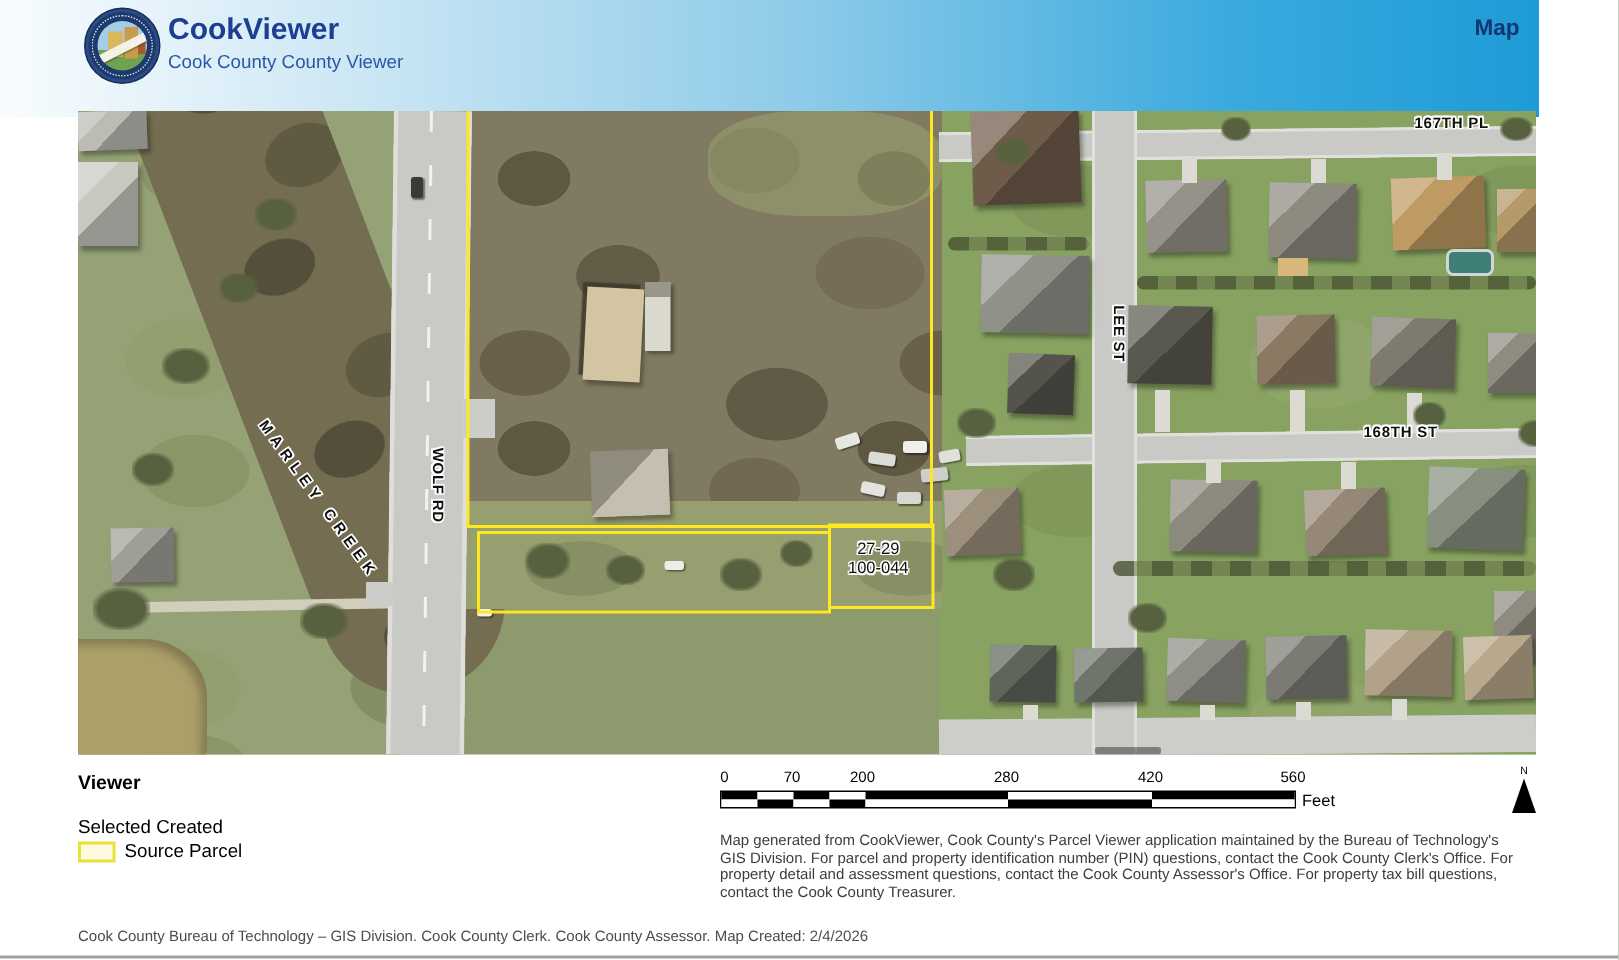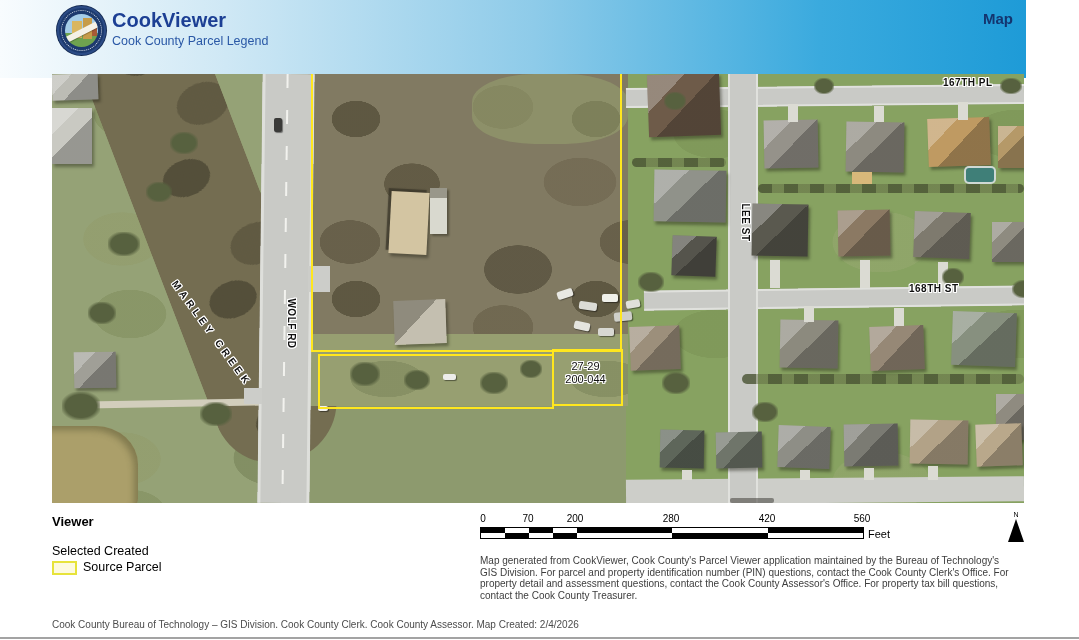--- a/index.html
+++ b/index.html
@@ -135,21 +135,21 @@
   <div class="seal">
     <div class="seal-ring"></div>
     <div class="seal-inner">
       <div class="seal-b1" style="position:absolute;"></div>
       <div class="seal-b2" style="position:absolute;"></div>
       <div class="seal-b3" style="position:absolute;"></div>
       <div class="seal-banner"></div>
     </div>
   </div>
   <div class="app-title">CookViewer</div>
-  <div class="app-subtitle">Cook County Parcel Legend</div>
+  <div class="app-subtitle">Cook County County Viewer</div>
   <div class="nav-map">Map</div>
 </div>
 
 <div class="map">
   <div class="abs park"></div>
   <div class="abs creek"></div>
   <div class="abs pond"></div>
   <div class="abs path"></div>
   <div class="abs hood"></div>
   <div class="abs woods"></div>
@@ -247,21 +247,21 @@
   <div class="abs parcel parcel-small"></div>
 
   <div class="street halo lbl-167">167TH PL</div>
   <div class="street halo lbl-168">168TH ST</div>
   <div class="street halo lbl-lee">LEE ST</div>
   <div class="street halo lbl-wolf">WOLF RD</div>
   <div class="street halo lbl-marley">MARLEY CREEK</div>
 
   <div class="abs halo pin-label">
     <div>27-29</div>
-    <div>200-044</div>
+    <div>100-044</div>
   </div>
 </div>
 
 <div class="legend-title">Viewer</div>
 <div class="legend-group">Selected Created</div>
 <div class="legend-swatch"></div>
 <div class="legend-item-label">Source Parcel</div>
 
 <div class="scalebar">
   <span class="tick t0">0</span>

